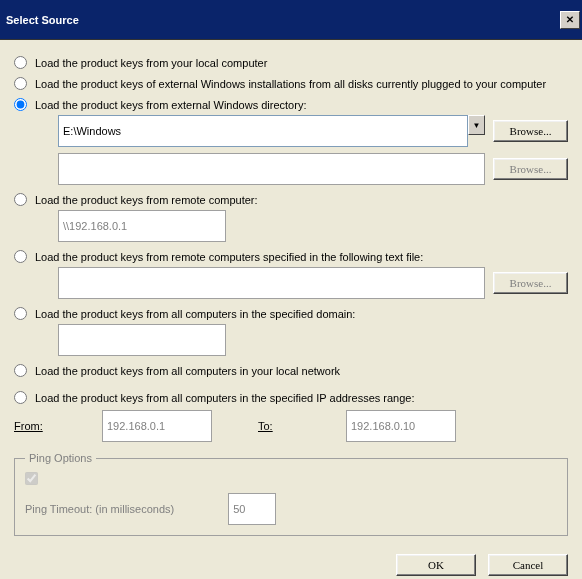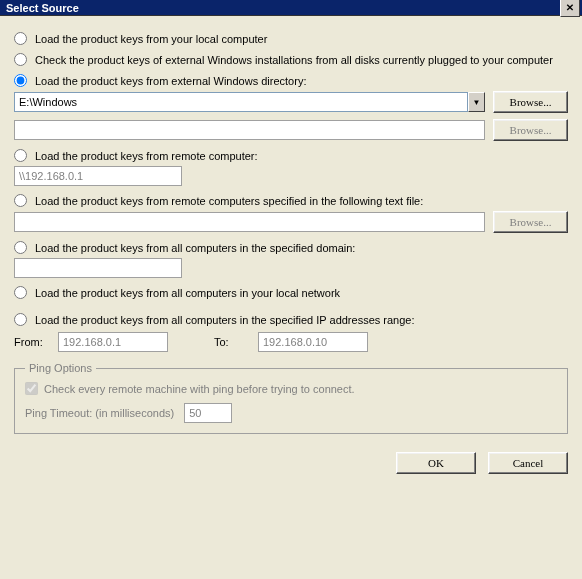--- a/index.html
+++ b/index.html
@@ -8,21 +8,21 @@
     font-family: Tahoma, Arial, sans-serif;
     font-size: 11px;
     background: #ece9d8;
     width: 582px;
     height: 579px;
     overflow: hidden;
   }
   .titlebar {
     background: linear-gradient(to bottom, #0a246a, #0a246a);
     color: #fff;
-    height: 16px;
+    height: 40px;
     display: flex;
     align-items: center;
     padding: 0 2px 0 6px;
     font-weight: bold;
     font-size: 11px;
     border-bottom: 1px solid #333;
   }
   .titlebar .spacer { flex:1; }
   .close-btn {
     width: 20px; height: 18px;
@@ -43,26 +43,27 @@
   }
   .opt-row.first { margin-top: 6px; }
   input[type=radio] { margin:0 2px 0 0; width:13px; height:13px; }
   .lbl { color:#000; }
   .lbl.disabled { color:#808080; }
   .sub {
     margin: 2px 0 6px 0;
     display:flex; align-items:center; gap:8px;
   }
   .textbox, .combo {
-    height: 20px;
+    height: 32px;
     background:#fff;
     border:1px solid #7f9db9;
     padding: 2px 4px;
     font: 11px Tahoma, Arial, sans-serif;
     color:#000;
+    margin-left:44px;
   }
   .textbox.disabled, .combo.disabled {
     background:#ffffff;
     color:#808080;
     border-color:#a0a0a0;
   }
   .combo-wrap { position:relative; flex:1; display:flex; }
   .combo { flex:1; }
   .combo-btn {
     width:17px; height:20px;
@@ -78,21 +79,21 @@
     border:1px solid #fff;
     border-right-color:#404040; border-bottom-color:#404040;
     box-shadow: inset -1px -1px 0 #808080, inset 1px 1px 0 #f0f0f0;
     font: 11px Tahoma; color:#000;
     padding:0 10px;
     cursor:default;
     display:flex;align-items:center;justify-content:center;
   }
   .btn.disabled { color:#808080; }
   .ip-row { display:flex; align-items:center; gap:8px; margin:6px 0 10px 0;}
-  .ip-row .lbl { min-width:36px; }
+  .ip-row .lbl { min-width:36px;text-decoration:underline; }
   fieldset.ping {
     border:1px solid #a0a0a0;
     margin: 4px 0 0 0;
     padding: 6px 10px 10px 10px;
   }
   fieldset.ping legend { color:#808080; padding:0 4px; }
   .chk-row { display:flex; align-items:center; gap:6px; margin:2px 0 8px 0;}
   input[type=checkbox] { width:13px;height:13px;margin:0; }
   input[type=checkbox][disabled] { accent-color:#808080; }
   .timeout-row { display:flex; align-items:center; gap:10px;}
@@ -118,21 +119,21 @@
 
 <div class="content">
 
   <div class="opt-row first">
     <input type="radio" name="src" style="">
     <span class="lbl">Load the product keys from your local computer</span>
   </div>
 
   <div class="opt-row">
     <input type="radio" name="src" style="">
-    <span class="lbl">Check the product keys of external Windows installations from all disks currently plugged to your computer</span>
+    <span class="lbl">Load the product keys of external Windows installations from all disks currently plugged to your computer</span>
   </div>
 
   <div class="opt-row">
     <input type="radio" name="src" checked="" style="">
     <span class="lbl">Load the product keys from external Windows directory:</span>
   </div>
   <div class="sub">
     <div class="combo-wrap">
       <input class="combo long-input" value="E:\Windows" style="">
       <div class="combo-btn">
@@ -186,21 +187,20 @@
     <input class="textbox disabled txt-110" disabled="" value="192.168.0.1" style="">
     <span style="width:30px;"></span>
     <span class="lbl">To:</span>
     <input class="textbox disabled txt-110" disabled="" value="192.168.0.10" style="">
   </div>
 
   <fieldset class="ping">
     <legend>Ping Options</legend>
     <div class="chk-row">
       <input type="checkbox" checked="" disabled="" style="">
-      <span class="lbl disabled">Check every remote machine with ping before trying to connect.</span>
     </div>
     <div class="timeout-row">
       <span class="lbl disabled">Ping Timeout: (in milliseconds)</span>
       <input class="textbox disabled txt-50" disabled="" value="50" style="">
     </div>
   </fieldset>
 
   <div class="footer">
     <div class="btn" style="min-width:80px;">OK</div>
     <div class="btn" style="min-width:80px;">Cancel</div>

